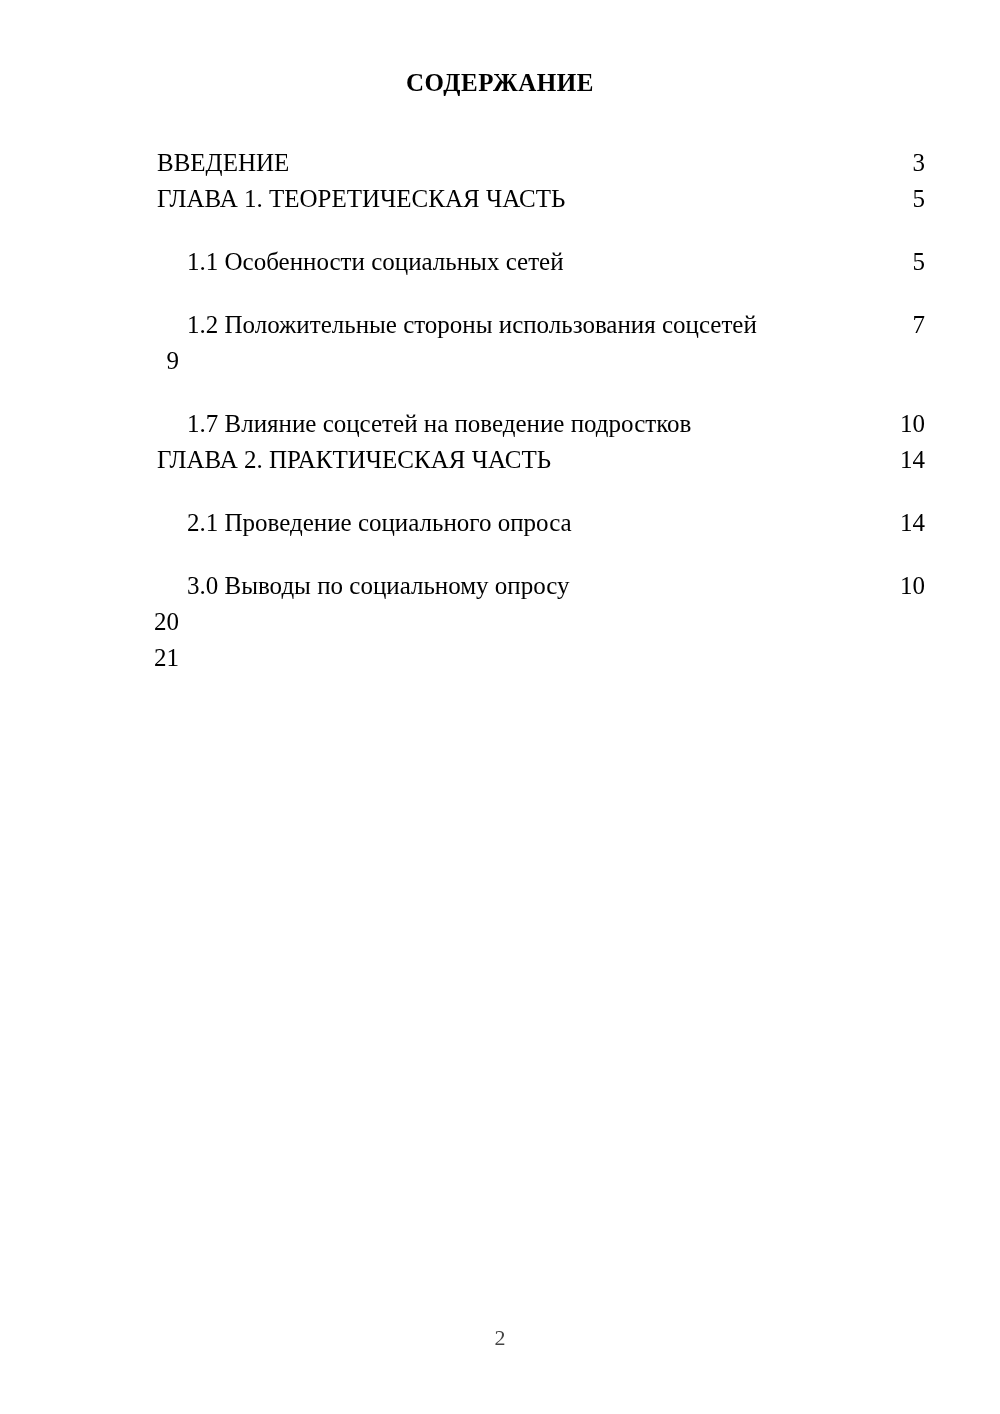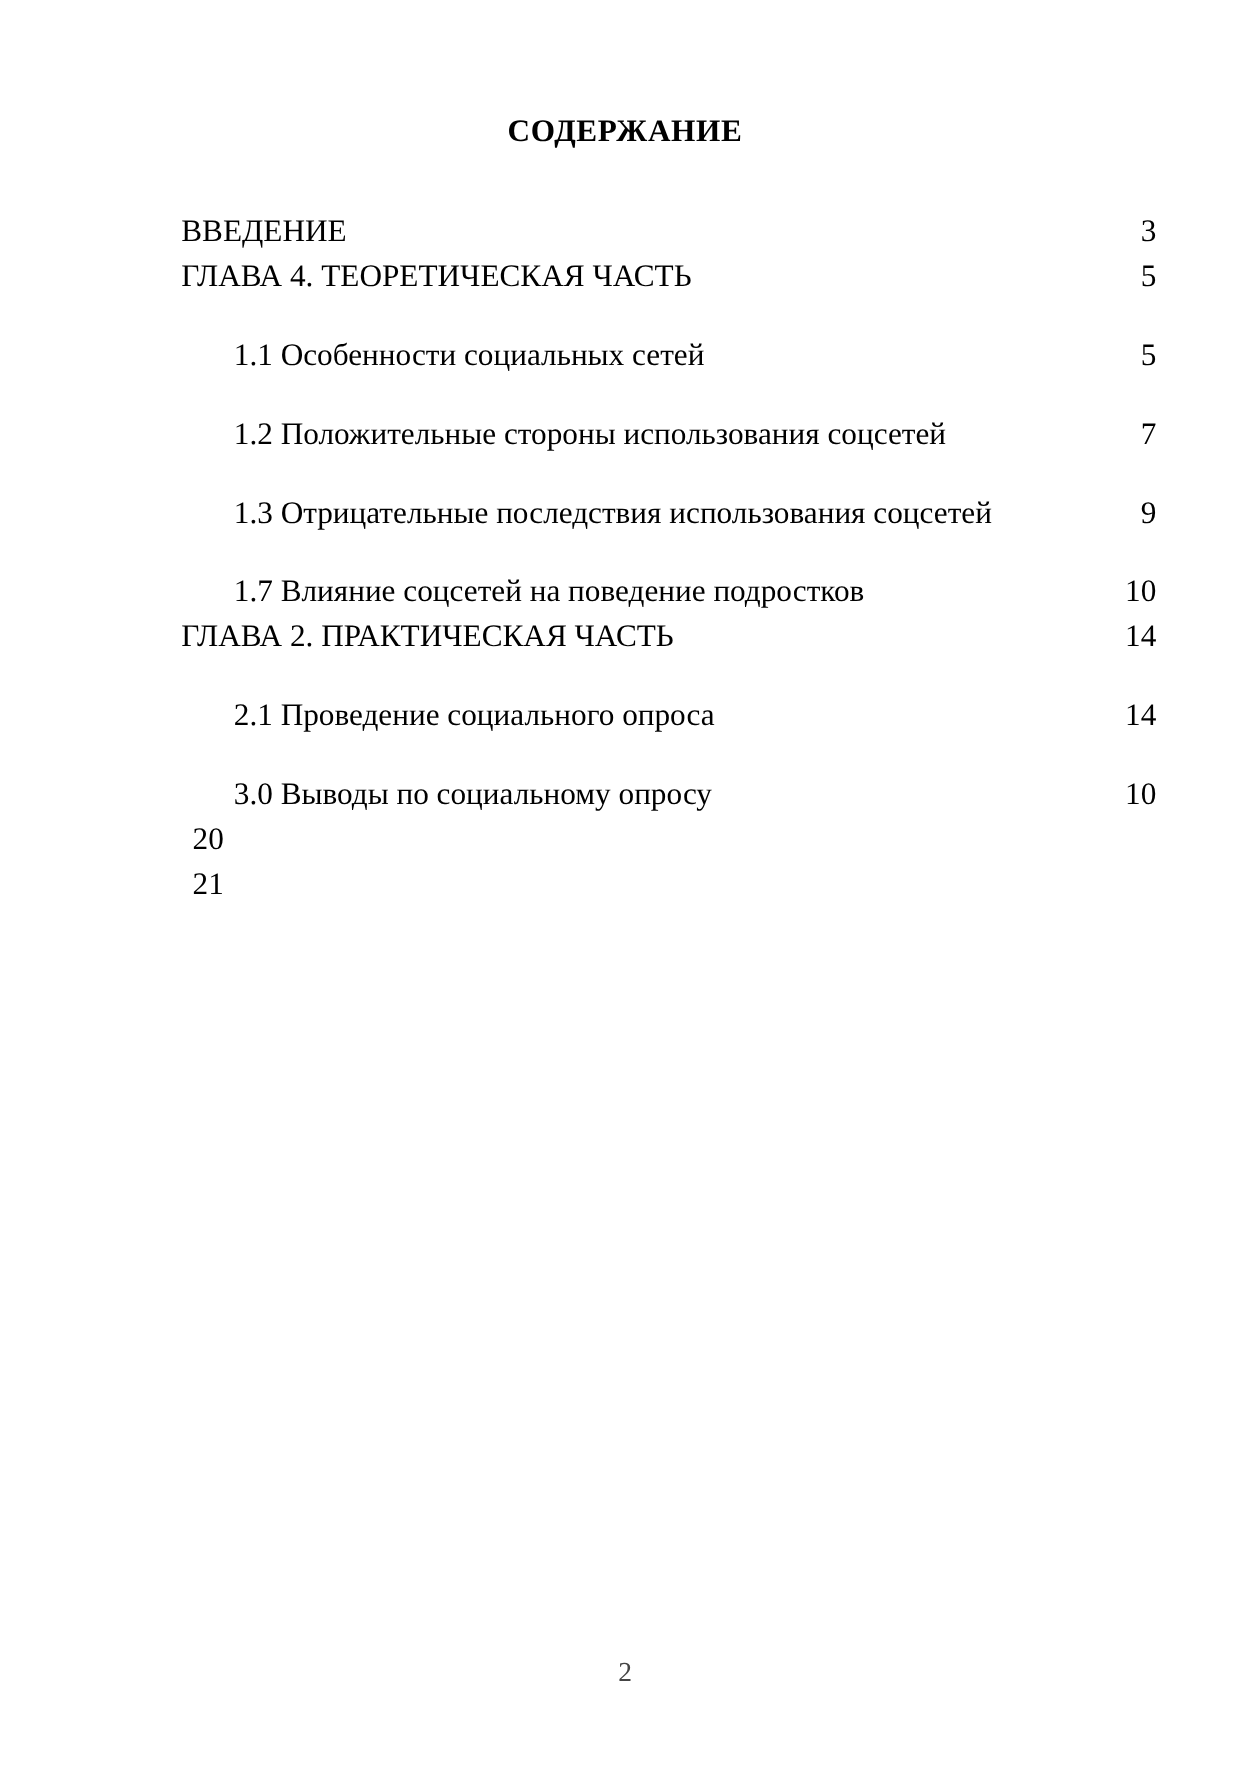--- a/index.html
+++ b/index.html
@@ -20,22 +20,22 @@
     width: 1000px;
     height: 1414px;
     box-sizing: border-box;
     padding: 0;
   }
   .doc-title {
     text-align: center;
     font-weight: bold;
     font-size: 25px;
     letter-spacing: 0.5px;
-    margin: 0;
-    padding-top: 92px;
+    margin: 13px;
+    padding-top: 56px;
   }
   .toc {
     margin: 0;
     padding: 0;
     list-style: none;
     width: 780px;
     margin-left: 145px;
     margin-top: 48px;
   }
   .toc-row {
@@ -48,21 +48,21 @@
     white-space: nowrap;
   }
   .toc-row .label {
     display: inline-block;
   }
   .toc-row .page-num {
     display: inline-block;
     text-align: right;
     min-width: 34px;
   }
-  .level-1 .label { padding-left: 0; }
+  .level-1 .label { padding-left: 0; margin-left: 12px; }
   .level-2 .label { padding-left: 42px; margin-top: 27px; }
 
   .footer-page {
     position: absolute;
     left: 0;
     right: 0;
     top: 1325px;
     text-align: center;
     font-size: 22px;
     color: #444;
@@ -76,36 +76,35 @@
   <h1 class="doc-title">СОДЕРЖАНИЕ</h1>
 
   <ul class="toc">
 
     <li class="toc-row level-1">
       <span class="label">ВВЕДЕНИЕ</span>
       <span class="page-num">3</span>
     </li>
 
     <li class="toc-row level-1">
-      <span class="label">ГЛАВА 4. ТЕОРЕТИЧЕСКАЯ ЧАСТЬ</span>
+      <span class="label">ГЛАВА 1. ТЕОРЕТИЧЕСКАЯ ЧАСТЬ</span>
       <span class="page-num">5</span>
     </li>
 
     <li class="toc-row level-2">
       <span class="label">1.1 Особенности социальных сетей</span>
       <span class="page-num">5</span>
     </li>
 
     <li class="toc-row level-2">
       <span class="label">1.2 Положительные стороны использования соцсетей</span>
       <span class="page-num">7</span>
     </li>
 
     <li class="toc-row level-2">
-      <span class="label">1.3 Отрицательные последствия использования соцсетей</span>
       <span class="page-num">9</span>
     </li>
 
     <li class="toc-row level-2">
       <span class="label">1.7 Влияние соцсетей на поведение подростков</span>
       <span class="page-num">10</span>
     </li>
 
     <li class="toc-row level-1">
       <span class="label">ГЛАВА 2. ПРАКТИЧЕСКАЯ ЧАСТЬ</span>

